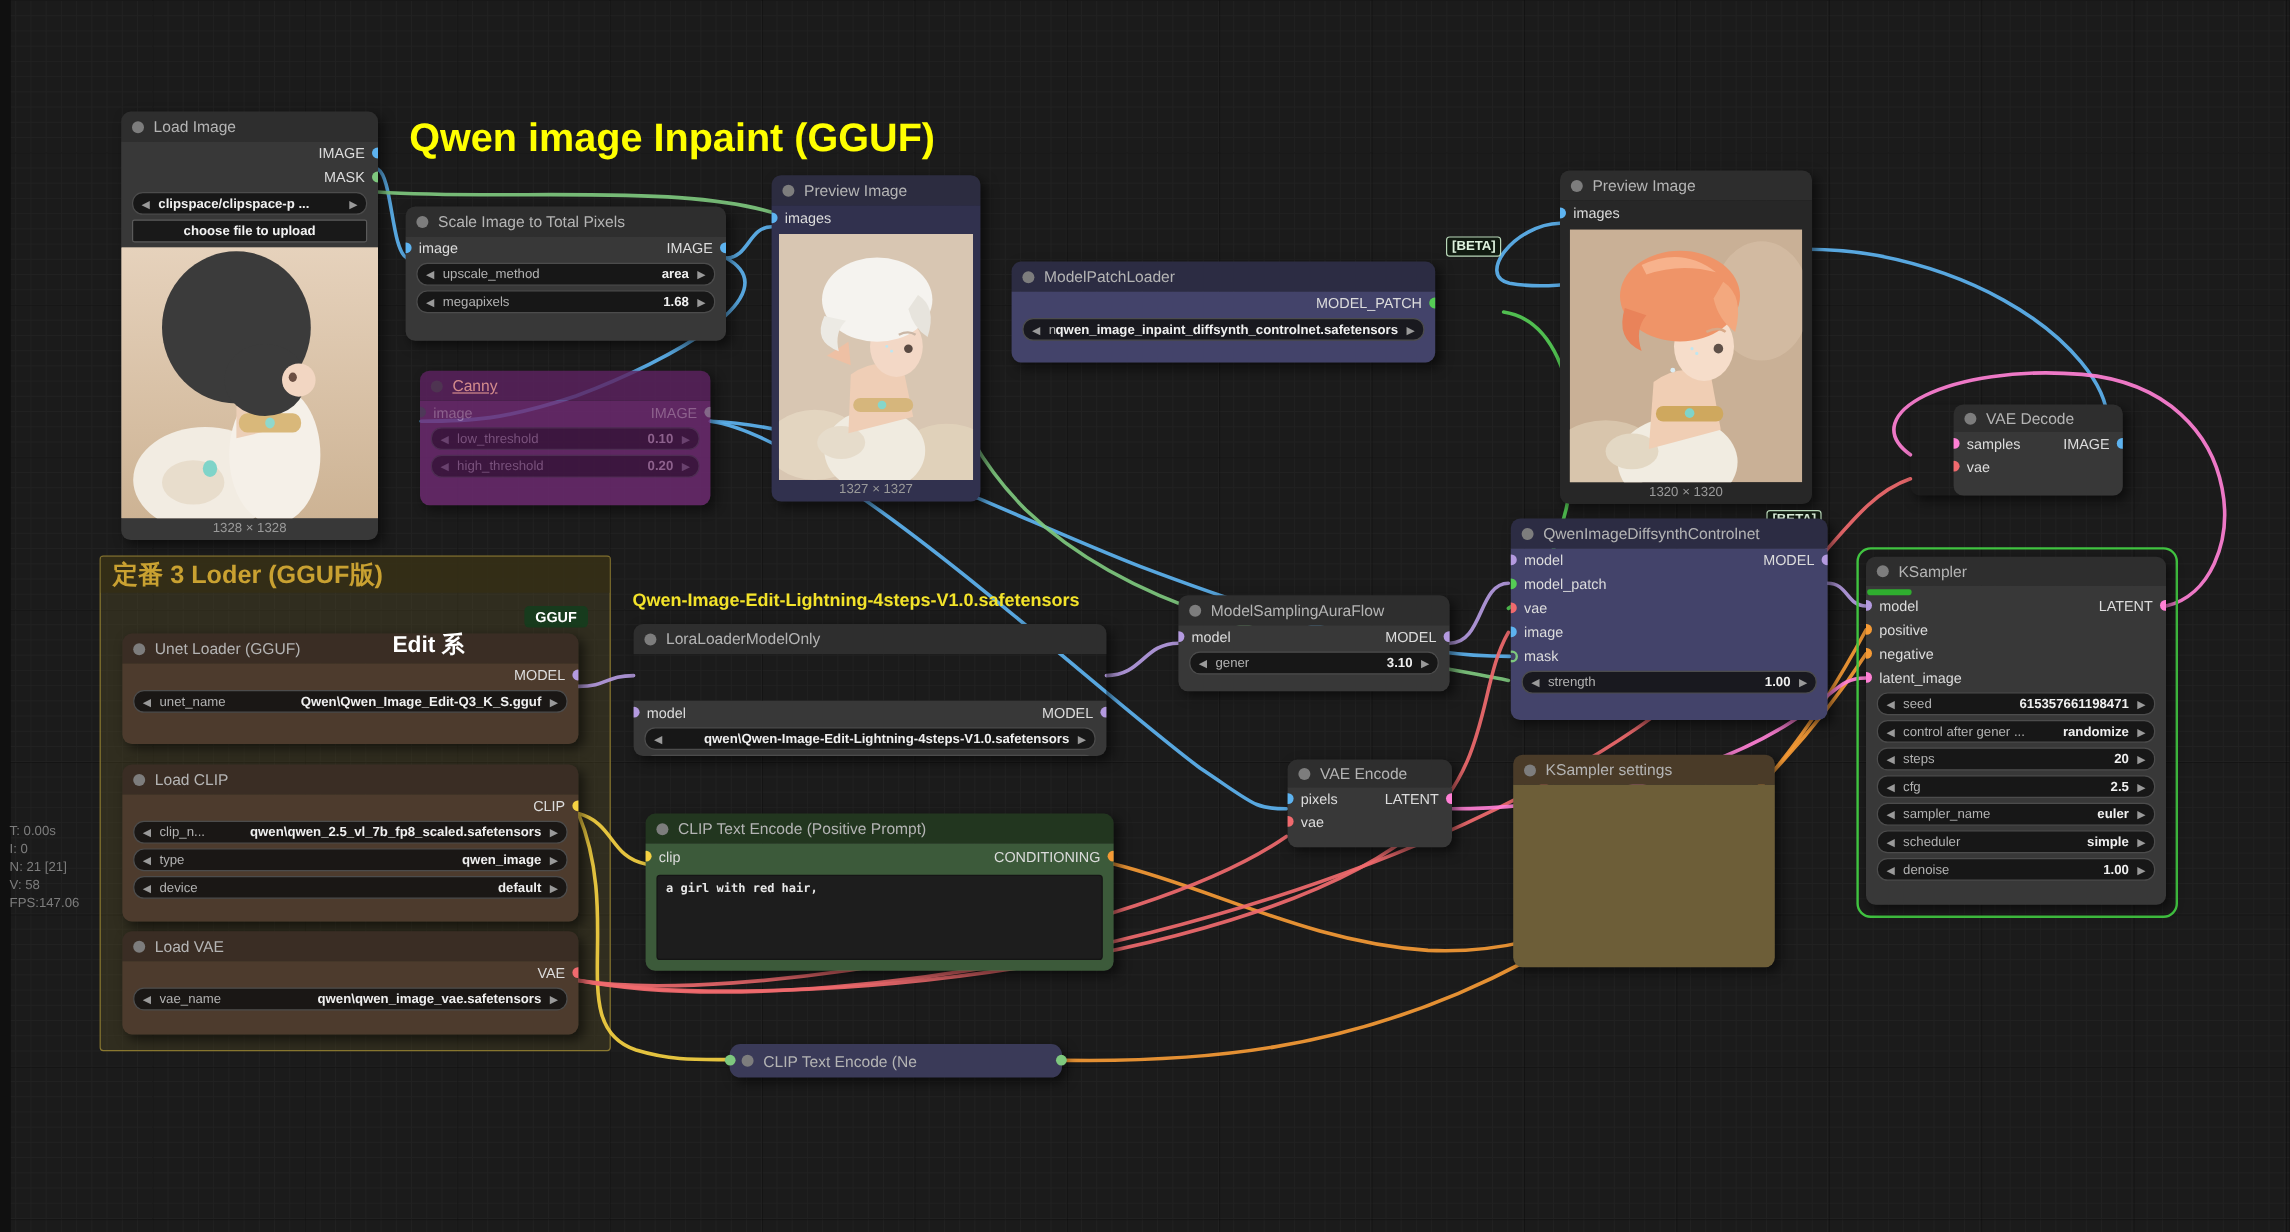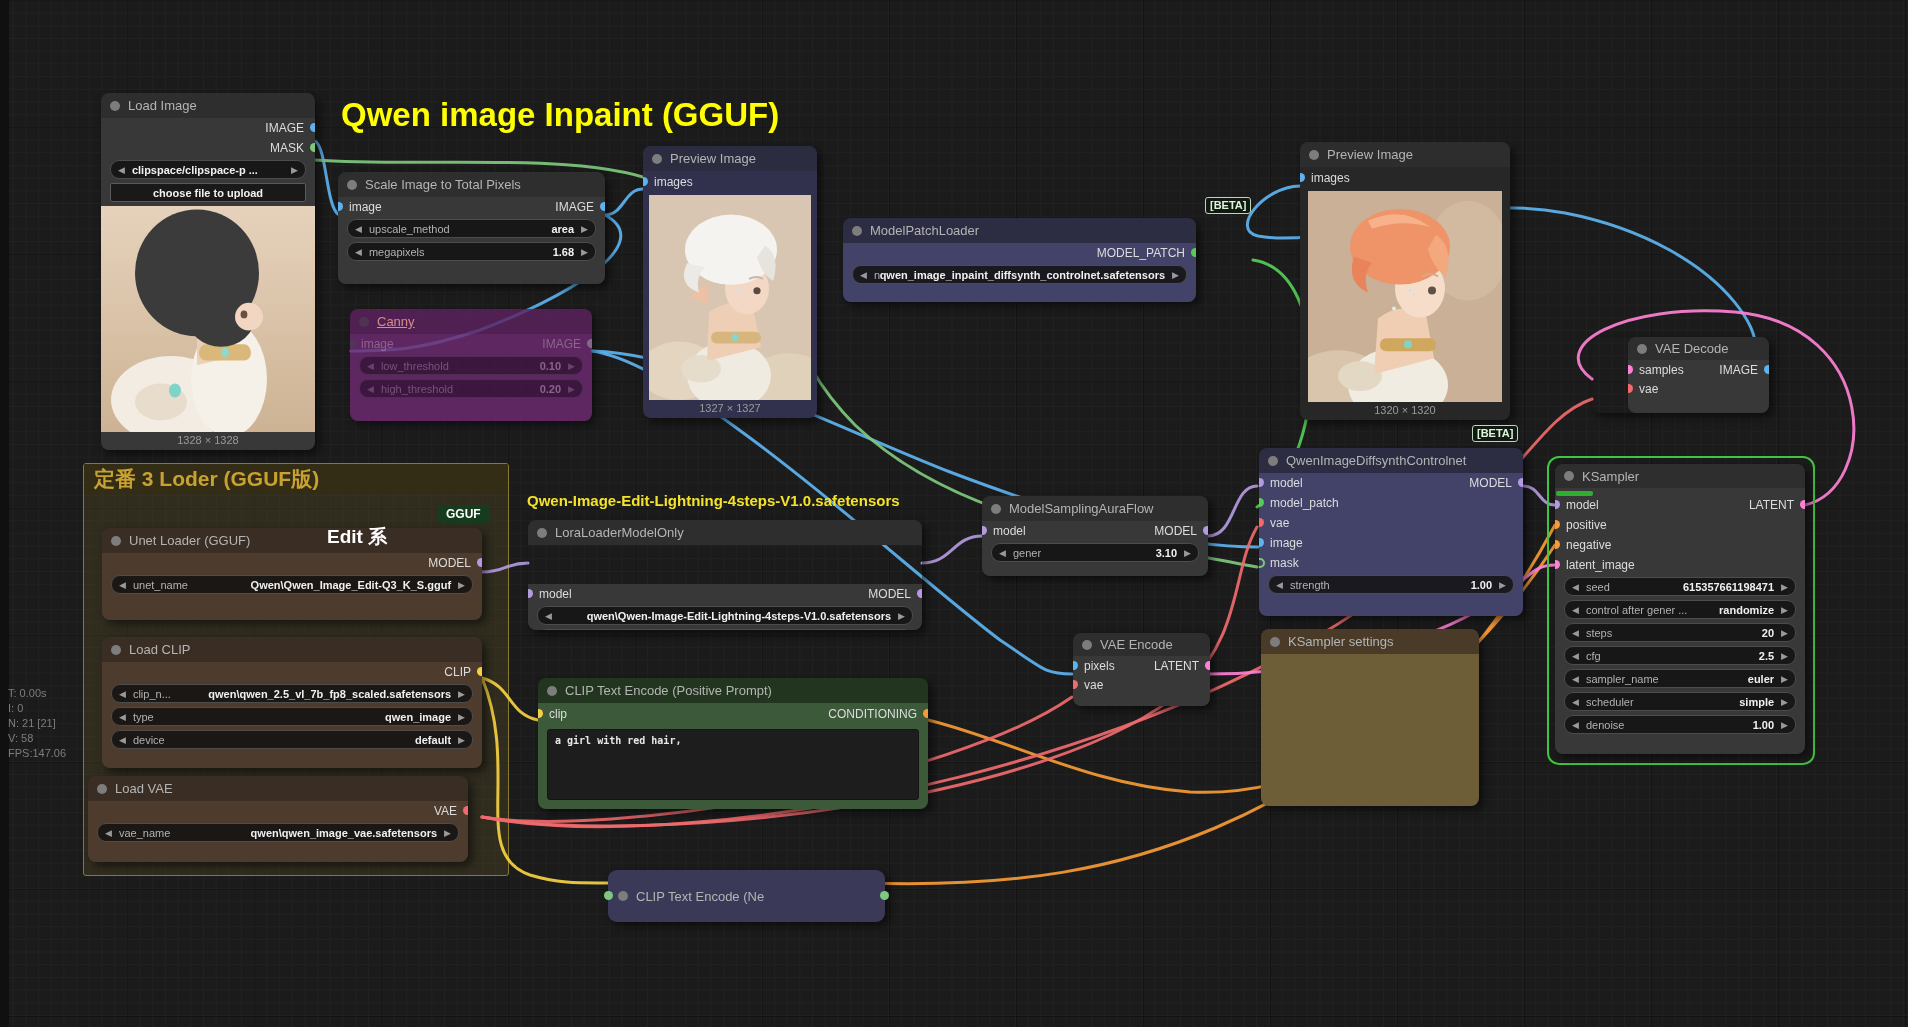--- a/index.html
+++ b/index.html
@@ -61,21 +61,21 @@
   .badge-gguf{position:absolute;font-size:12px;font-weight:bold;color:#ffffff;background:#173b1d;
     border-radius:4px;padding:2px 9px;}
   .group{position:absolute;border:1px solid #8a7830;background:rgba(110,96,42,.26);border-radius:3px;}
   .group-title{height:30px;background:rgba(52,45,20,.75);display:flex;align-items:center;padding:0 10px;
     color:#c9a131;font-size:21px;font-weight:bold;}
   .free-label{position:absolute;white-space:nowrap;}
   .stats{position:absolute;color:#7d7d7d;font-size:11px;line-height:15px;}
   .prompt-box{flex:1;margin:4px 9px 9px 9px;background:#1d1d1d;border:1px solid #151515;border-radius:3px;
     color:#e8e8e8;font-family:"DejaVu Sans Mono",monospace;font-size:10px;font-weight:bold;padding:5px 7px;}
   .collapsed{height:28px !important;border-radius:9px;background:#3a3a58;box-shadow:4px 4px 10px rgba(0,0,0,.55);
-    display:flex;align-items:center;padding:12px 10px;position:absolute;}
+    display:flex;align-items:center;padding:0 10px;position:absolute;}
   .cport{width:9px;height:9px;border-radius:50%;position:absolute;top:50%;margin-top:-5px;}
   .selected-outline{position:absolute;border:2px solid #41c441;border-radius:12px;pointer-events:none;}
   .progress{position:absolute;height:5px;background:#2fae2f;border-radius:2px;}
 </style>
 </head>
 <body>
 
 <div id="canvas">
 <div class="edge-strip"></div>
 
@@ -374,21 +374,21 @@
     </div>
     <div class="widget">
       <span class="arr">◀</span>
       <span class="wname">device</span>
       <span class="wval">default</span>
       <span class="arr">▶</span>
     </div>
   </div>
 </div>
 
-<div class="node t-brown" style="left:88px;top:776px;width:380px;height:86px;">
+<div class="node t-brown" style="left:102px;top:776px;width:380px;height:86px;">
   <div class="nhead">
     <span class="tdot"></span>
     <span class="ntitle">Load VAE</span>
   </div>
   <div class="nbodywrap">
     <div class="row out">
           <span class="lbl">VAE</span>
           <span class="port pout p-vae"></span>
         </div>
     <div class="widget">
@@ -477,21 +477,21 @@
       <span class="port pout p-latent"></span>
     </div>
     <div class="row" style="height:19px;">
       <span class="port pin p-vae"></span>
       <span class="lbl">vae</span>
     </div>
   </div>
 </div>
 
 <span class="badge-beta" style="left:1472px;top:425px;">[BETA]</span>
-<div class="node t-blue" style="left:1259px;top:448px;width:264px;height:168px;">
+<div class="node t-blue" style="left:1259px;top:432px;width:264px;height:168px;">
   <div class="nhead">
     <span class="tdot"></span>
     <span class="ntitle">QwenImageDiffsynthControlnet</span>
   </div>
   <div class="nbodywrap">
     <div class="row" style="justify-content:space-between;">
       <span class="port pin p-model"></span>
       <span class="lbl">model</span>
       <span class="lbl">MODEL</span>
       <span class="port pout p-model"></span>

